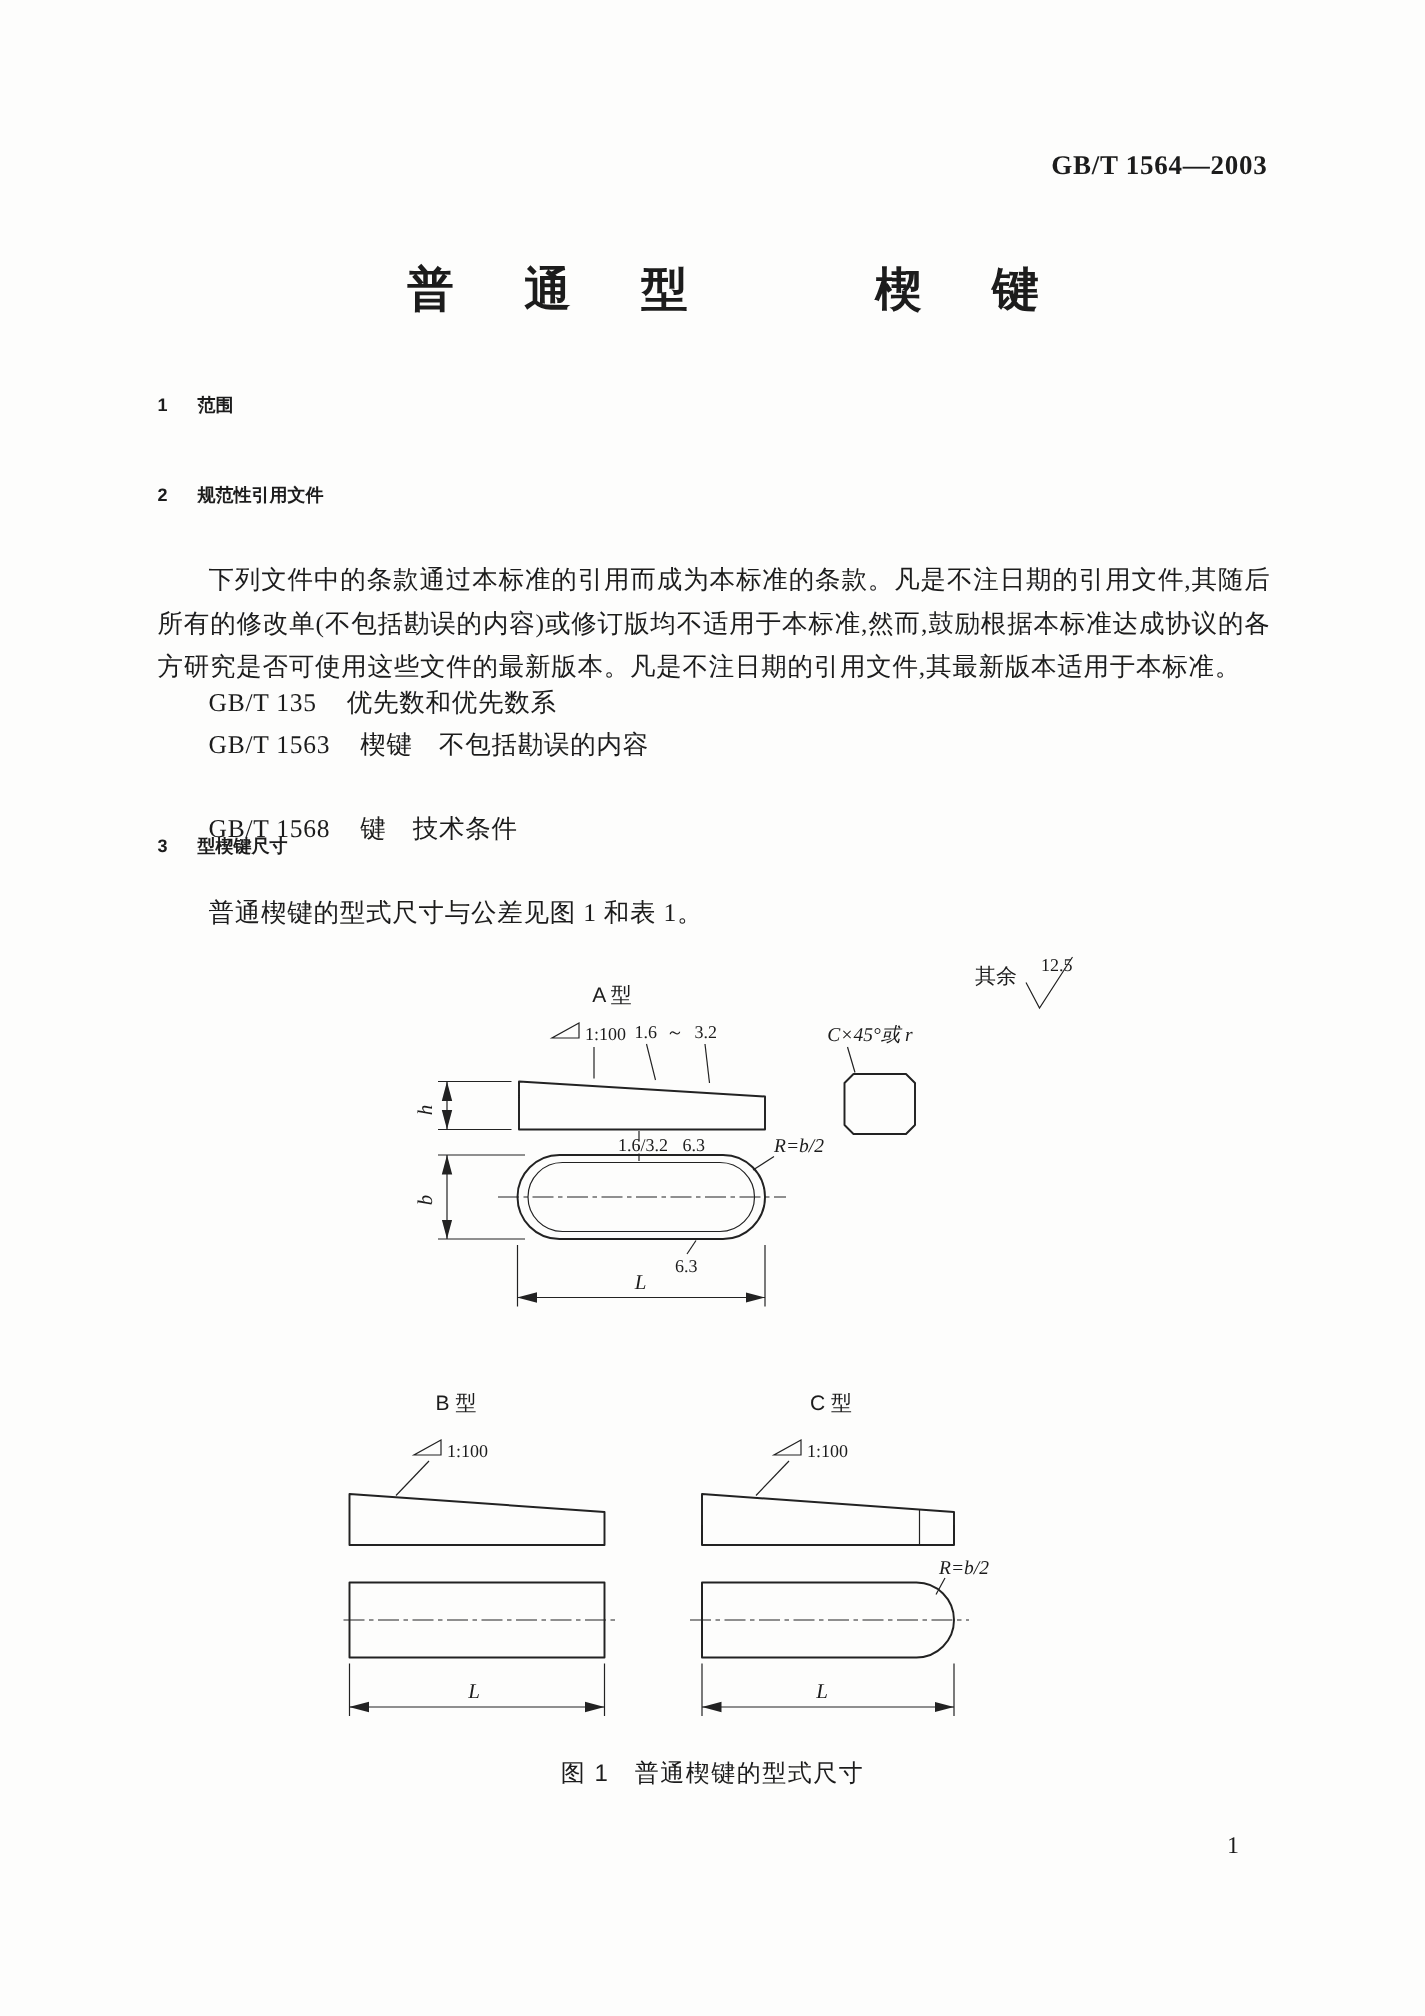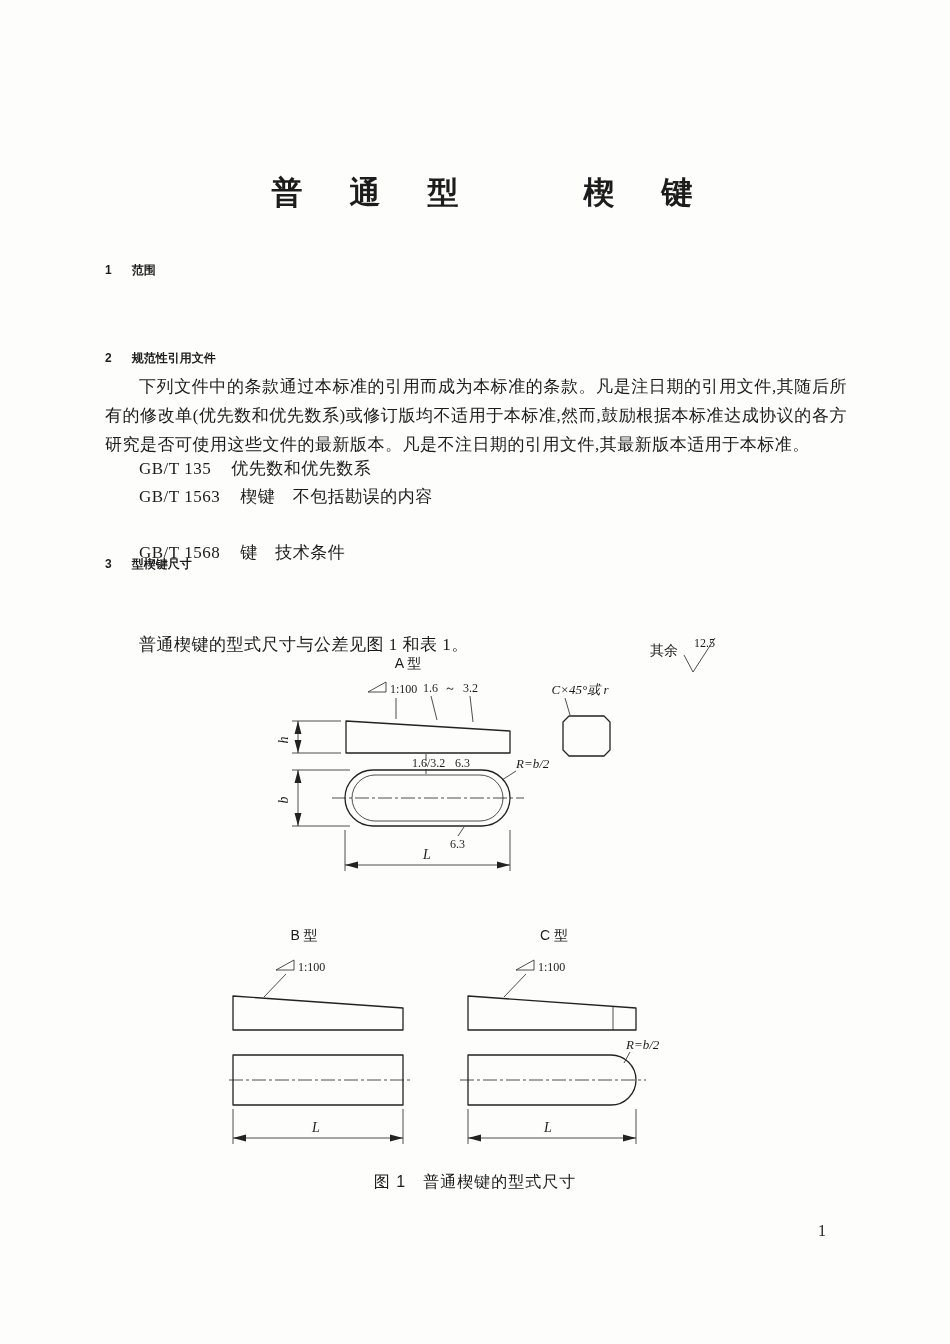--- a/index.html
+++ b/index.html
@@ -48,46 +48,47 @@
   .svg-cn { font-family:"Liberation Sans", sans-serif; font-size:14px; }
   .svg-dim { font-style:italic; font-size:14px; }
   .svg-sm { font-style:italic; font-size:13px; }
   .svg-num { font-size:12px; }
 </style>
 </head>
 <body>
 
 <div class="page">
 
+  <div class="abs doc-number">GB/T 1564—2003</div>
 
   <div class="abs doc-title">普　通　型　　　楔　键</div>
 
   <div class="abs sec-heading" style="top:262px;">
     <span class="num">1</span><span>范围</span>
   </div>
 
-  <div class="abs sec-heading" style="top:350px;">
+  <div class="abs sec-heading" style="top:322px;">
     <span class="num">2</span><span>规范性引用文件</span>
   </div>
-  <div class="abs body-text indent" style="top:372px;">下列文件中的条款通过本标准的引用而成为本标准的条款。凡是注日期的引用文件,其随后所有的修改单(优先数和优先数系)或修订版均不适用于本标准,然而,鼓励根据本标准达成协议的各方研究是否可使用这些文件的最新版本。凡是不注日期的引用文件,其最新版本适用于本标准。</div>
+  <div class="abs body-text indent" style="top:372px;">下列文件中的条款通过本标准的引用而成为本标准的条款。凡是不注日期的引用文件,其随后所有的修改单(不包括勘误的内容)或修订版均不适用于本标准,然而,鼓励根据本标准达成协议的各方研究是否可使用这些文件的最新版本。凡是不注日期的引用文件,其最新版本适用于本标准。</div>
 
   <div class="abs ref-line" style="top:457px;">
     <span class="code">GB/T 135</span><span>优先数和优先数系</span>
   </div>
   <div class="abs ref-line" style="top:485px;">
     <span class="code">GB/T 1563</span><span>楔键　不包括勘误的内容</span>
   </div>
   <div class="abs ref-line" style="top:513px;margin-top:28px;">
     <span class="code">GB/T 1568</span><span>键　技术条件</span>
   </div>
 
   <div class="abs sec-heading" style="top:556px;">
     <span class="num">3</span><span>型楔键尺寸</span>
   </div>
-  <div class="abs body-text indent" style="top:594px;margin-top:36px;">普通楔键的型式尺寸与公差见图 1 和表 1。</div>
+  <div class="abs body-text indent" style="top:594px;">普通楔键的型式尺寸与公差见图 1 和表 1。</div>
 
   <svg class="abs" style="top:628px; left:228px;" width="522" height="535" viewBox="0 0 522 535">
     <defs>
       <pattern id="hatch" width="7" height="7" patternUnits="userSpaceOnUse" patternTransform="rotate(45)">
         <line x1="0" y1="0" x2="0" y2="7" stroke="#222" stroke-width="1"></line>
       </pattern>
       <marker id="arr" viewBox="0 0 12 8" refX="12" refY="4" markerWidth="13" markerHeight="9" orient="auto-start-reverse" markerUnits="userSpaceOnUse">
         <path d="M12 4 L0 0.8 L0 7.2 Z" fill="#222"></path>
       </marker>
     </defs>

